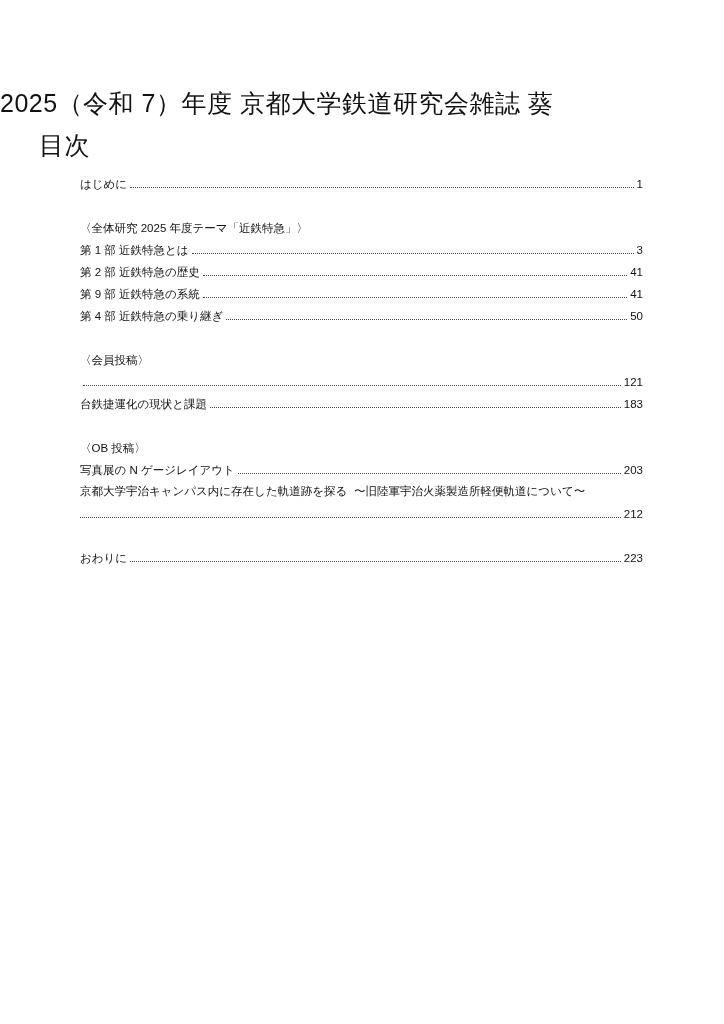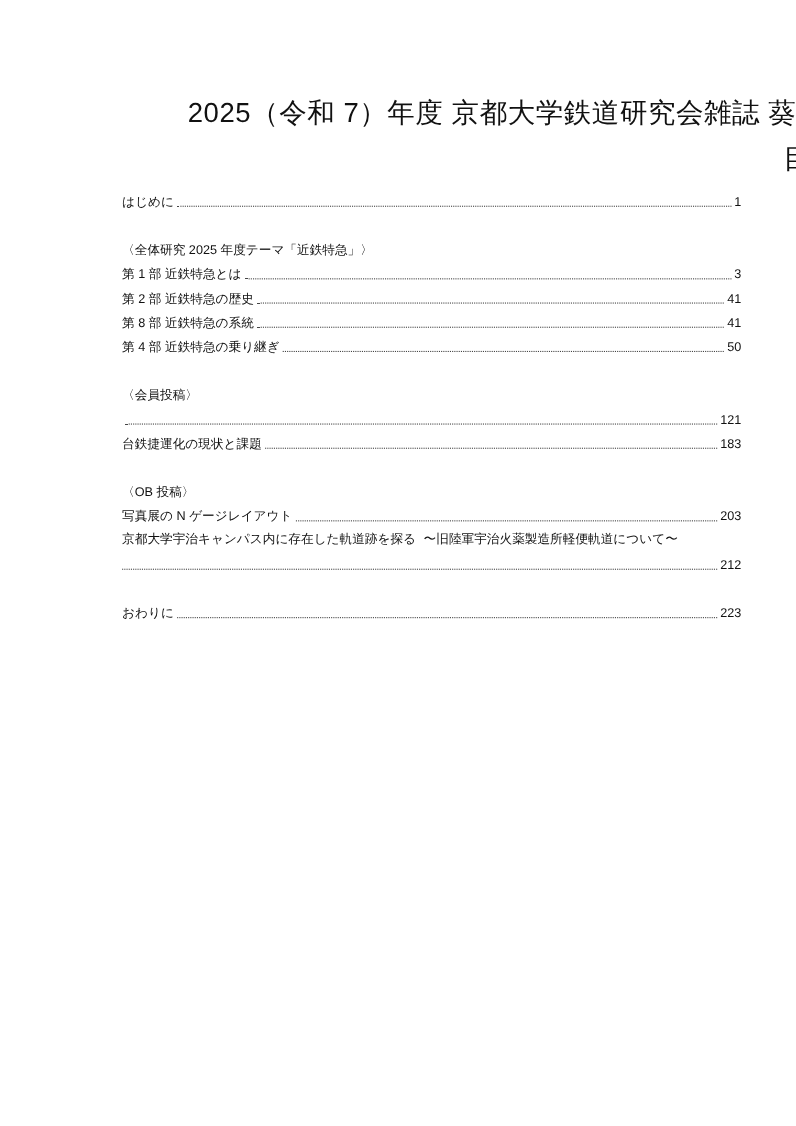--- a/index.html
+++ b/index.html
@@ -1,23 +1,23 @@
 <!DOCTYPE html>
 <html><head>
 <meta charset="utf-8">
 <style>
   html, body { margin: 0; padding: 0; background: #ffffff; }
   body { width: 724px; height: 1024px; position: relative; overflow: hidden;
          font-family: "Liberation Sans", "DejaVu Sans", sans-serif; color: #111111; }
   .page { position: absolute; left: 0; top: 0; width: 724px; height: 1024px; }
-  .title { position: absolute; left: 0; width: 724px; text-align: right;
+  .title { position: absolute; left: 0; width: 724px; text-align: left;
            font-size: 25px; line-height: 30px; color: #111; letter-spacing: 0.5px; }
   .title.main { top: 88px; }
   .title.sub { top: 130px; margin-left: 39px; }
-  .toc { position: absolute; left: 80px; top: 170px; width: 563px; font-size: 11.5px; margin-left: 31px; }
+  .toc { position: absolute; left: 80px; top: 170px; width: 563px; font-size: 11.5px; }
   .row { display: flex; align-items: flex-end; height: 22px; line-height: 16px; white-space: nowrap; }
   .row .label { flex: 0 0 auto; }
   .row .leader { flex: 1 1 auto; border-bottom: 1.5px dotted #444; margin: 0 3px 4px 3px; min-width: 10px; }
   .row .page-num { flex: 0 0 auto; text-align: right; }
   .row.full .label { flex: 1 1 auto; font-family: Liberation Mono, monospace; }
   .section-head { height: 22px; line-height: 16px; display: flex; align-items: flex-end; }
   .gap { height: 22px; }
 </style>
 </head>
 <body>
@@ -40,21 +40,21 @@
       <span class="label">第 1 部  近鉄特急とは</span>
       <span class="leader"></span>
       <span class="page-num">3</span>
     </div>
     <div class="row">
       <span class="label">第 2 部  近鉄特急の歴史</span>
       <span class="leader"></span>
       <span class="page-num">41</span>
     </div>
     <div class="row">
-      <span class="label">第 8 部  近鉄特急の系統</span>
+      <span class="label">第 9 部  近鉄特急の系統</span>
       <span class="leader"></span>
       <span class="page-num">41</span>
     </div>
     <div class="row">
       <span class="label">第 4 部  近鉄特急の乗り継ぎ</span>
       <span class="leader"></span>
       <span class="page-num">50</span>
     </div>
 
     <div class="gap"></div>

